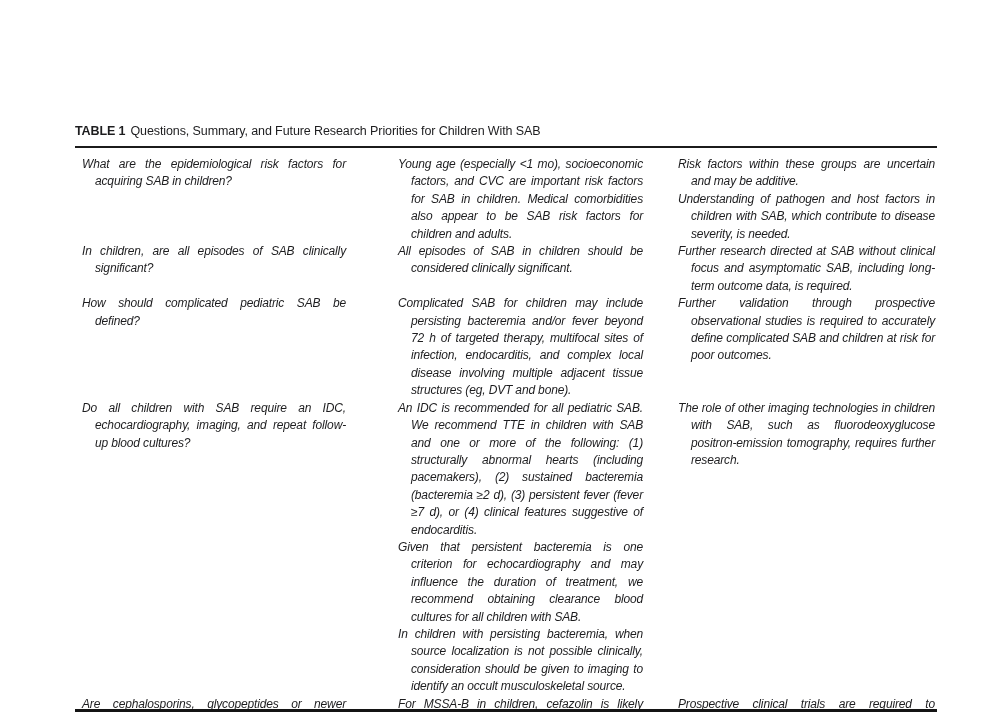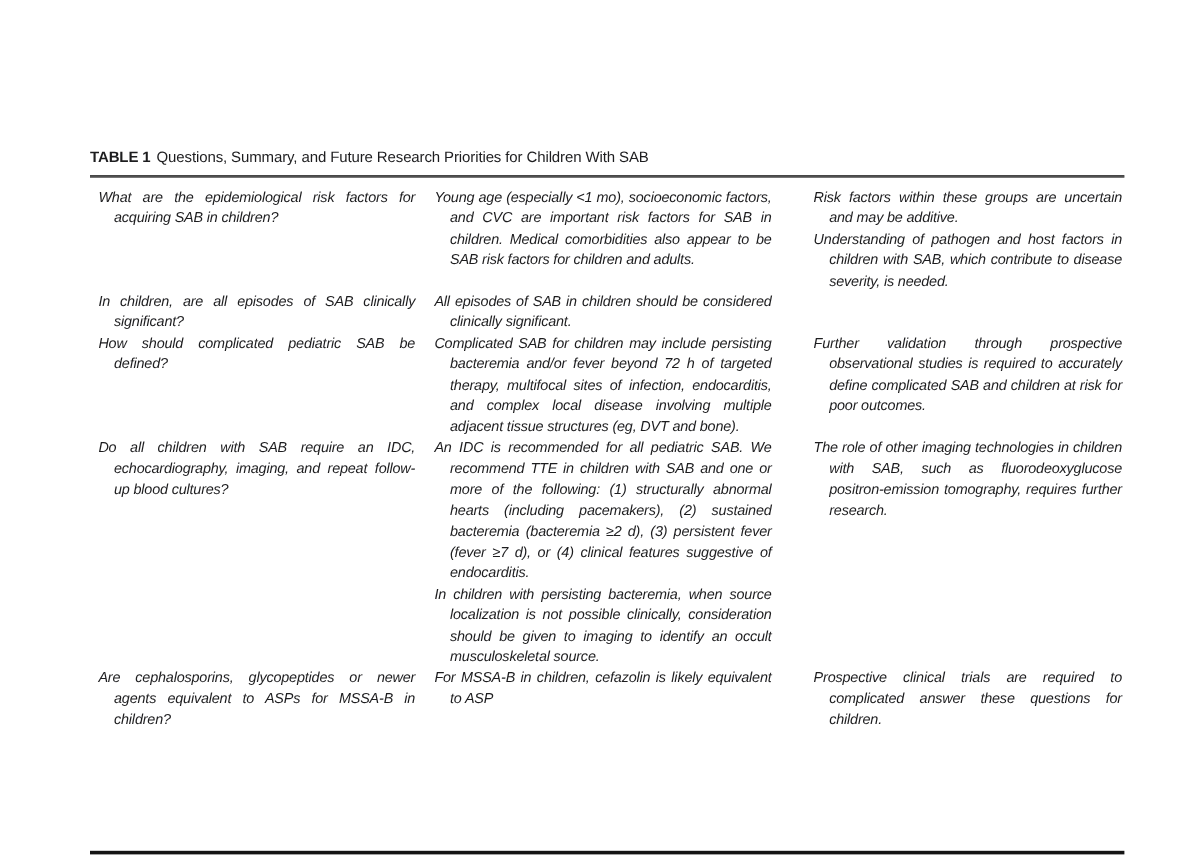--- a/index.html
+++ b/index.html
@@ -60,21 +60,21 @@
   }
   .row {
     display: grid;
     grid-template-columns: 287px 290px 285px;
   }
   .cell {
     text-align: justify;
     font-style: italic;
   }
   .cell-q { padding-left: 7px; padding-right: 16px; }
-  .cell-s { padding-right: 9px; }
+  .cell-s { padding-right: 9px; margin-left: 36px; }
   .cell-r { padding-right: 2px; margin-left: 26px; }
   .cell p {
     margin: 0;
     padding-left: 13px;
     text-indent: -13px;
   }
   .bottom-rule {
     position: absolute;
     left: 75px;
     top: 709px;
@@ -111,40 +111,44 @@
           </div>
       </div>
 
       <div class="row">
         <div class="cell cell-q">
             <p>In children, are all episodes of SAB clinically significant?</p>
           </div>
         <div class="cell cell-s">
             <p>All episodes of SAB in children should be considered clinically significant.</p>
           </div>
+        <div class="cell cell-r">
+            <p>Further research directed at SAB without clinical focus and asymptomatic SAB, including long-term outcome data, is required.</p>
+          </div>
       </div>
 
       <div class="row">
         <div class="cell cell-q">
             <p>How should complicated pediatric SAB be defined?</p>
           </div>
         <div class="cell cell-s">
             <p>Complicated SAB for children may include persisting bacteremia and/or fever beyond 72 h of targeted therapy, multifocal sites of infection, endocarditis, and complex local disease involving multiple adjacent tissue structures (eg, DVT and bone).</p>
           </div>
         <div class="cell cell-r">
             <p>Further validation through prospective observational studies is required to accurately define complicated SAB and children at risk for poor outcomes.</p>
           </div>
       </div>
 
       <div class="row">
         <div class="cell cell-q">
             <p>Do all children with SAB require an IDC, echocardiography, imaging, and repeat follow-up blood cultures?</p>
           </div>
         <div class="cell cell-s">
             <p>An IDC is recommended for all pediatric SAB. We recommend TTE in children with SAB and one or more of the following: (1) structurally abnormal hearts (including pacemakers), (2) sustained bacteremia (bacteremia ≥2 d), (3) persistent fever (fever ≥7 d), or (4) clinical features suggestive of endocarditis.</p>
+            <p>Given that persistent bacteremia is one criterion for echocardiography and may influence the duration of treatment, we recommend obtaining clearance blood cultures for all children with SAB.</p>
             <p>In children with persisting bacteremia, when source localization is not possible clinically, consideration should be given to imaging to identify an occult musculoskeletal source.</p>
           </div>
         <div class="cell cell-r">
             <p>The role of other imaging technologies in children with SAB, such as fluorodeoxyglucose positron-emission tomography, requires further research.</p>
           </div>
       </div>
 
       <div class="row">
         <div class="cell cell-q">
             <p>Are cephalosporins, glycopeptides or newer agents equivalent to ASPs for MSSA-B in children?</p>

